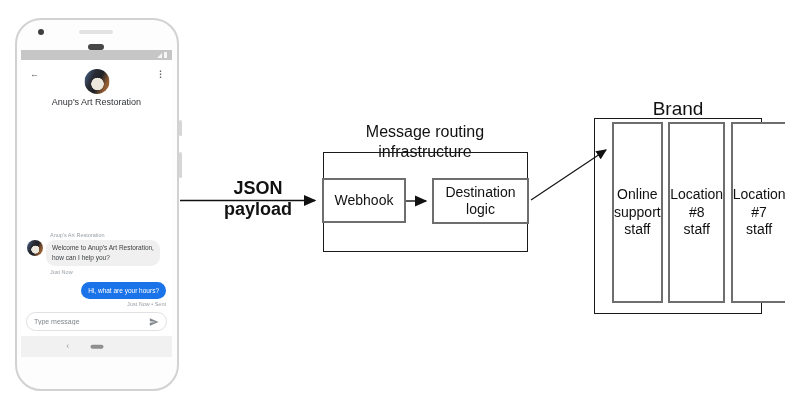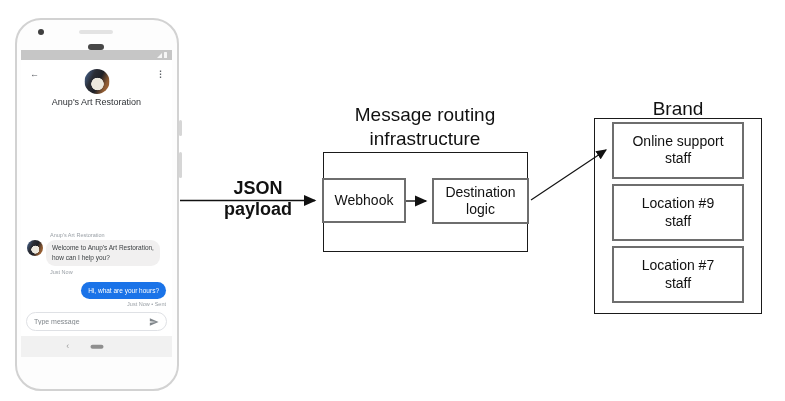--- a/index.html
+++ b/index.html
@@ -56,30 +56,30 @@
   .composer input::placeholder { color:#80868b; }
   .send-icon { display:flex; align-items:center; }
 
   .nav-bar { position:relative; height:21px; background:#f1f1f1; }
   .nav-back-icon { position:absolute; left:31%; top:50%; transform:translate(-50%,-55%); font-size:9px; color:#9e9e9e; line-height:1; }
   .nav-home-pill { position:absolute; left:50%; top:50%; transform:translate(-50%,-50%); width:13px; height:4.5px; border-radius:3px; background:#8f8f8f; }
 
   
   .diag-label { position:absolute; color:#111; text-align:center; white-space:pre-line; }
   .json-payload-label { left:200px; top:178px; width:116px; font-size:18px;font-weight:bold; }
-  .routing-title { left:320px; top:103px; width:210px; font-size:19px; line-height:1.25; }
+  .routing-title { left:320px; top:122px; width:210px; font-size:16px; line-height:1.25; }
   .brand-title { left:594px; top:98px; width:168px; font-size:19px; }
 
   .outer-box { position:absolute; border:1.5px solid #1a1a1a; background:transparent; }
   .routing-box { left:323px; top:152px; width:205px; height:100px; }
   .inner-box { position:absolute; border:2px solid #6e6e6e; background:#ffffff; display:flex; align-items:center; justify-content:center; text-align:center; font-size:14px; line-height:1.25; color:#111; white-space:pre-line; }
   .webhook-box { left:322px; top:178px; width:84px; height:45px; }
   .destination-box { left:432px; top:178px; width:97px; height:46px; }
 
-  .brand-box { left:594px; top:118px; width:168px; height:196px; padding:3px 17px 10px 17px; display:flex; flex-direction:column; gap:5.5px; }
+  .brand-box { left:594px; top:118px; width:168px; height:196px; padding:3px 17px 10px 17px; display:flex; flex-direction:row; gap:5.5px; }
   .brand-item { position:static; flex:1; border:2px solid #6e6e6e; background:#fff; display:flex; align-items:center; justify-content:center; text-align:center; font-size:14px; line-height:1.25; color:#111; white-space:pre-line; }
 
   .arrows { position:absolute; left:0; top:0; pointer-events:none; }
 </style>
 </head>
 <body>
 
 <div class="canvas">
 
   <div class="phone">
@@ -138,21 +138,21 @@
   <div class="diag-label brand-title">Brand</div>
 
   <div class="outer-box routing-box"></div>
   <div class="inner-box webhook-box">Webhook</div>
   <div class="inner-box destination-box">Destination
 logic</div>
 
   <div class="outer-box brand-box">
     <div class="brand-item">Online support
 staff</div>
-    <div class="brand-item">Location #9
+    <div class="brand-item">Location #8
 staff</div>
     <div class="brand-item">Location #7
 staff</div>
   </div>
 
   <svg class="arrows" width="785" height="401" viewBox="0 0 785 401">
     <defs>
       <marker id="ah" markerWidth="10" markerHeight="8" refX="8" refY="4" orient="auto">
         <path d="M0,0 L9,4 L0,8 z" fill="#111"></path>
       </marker>

